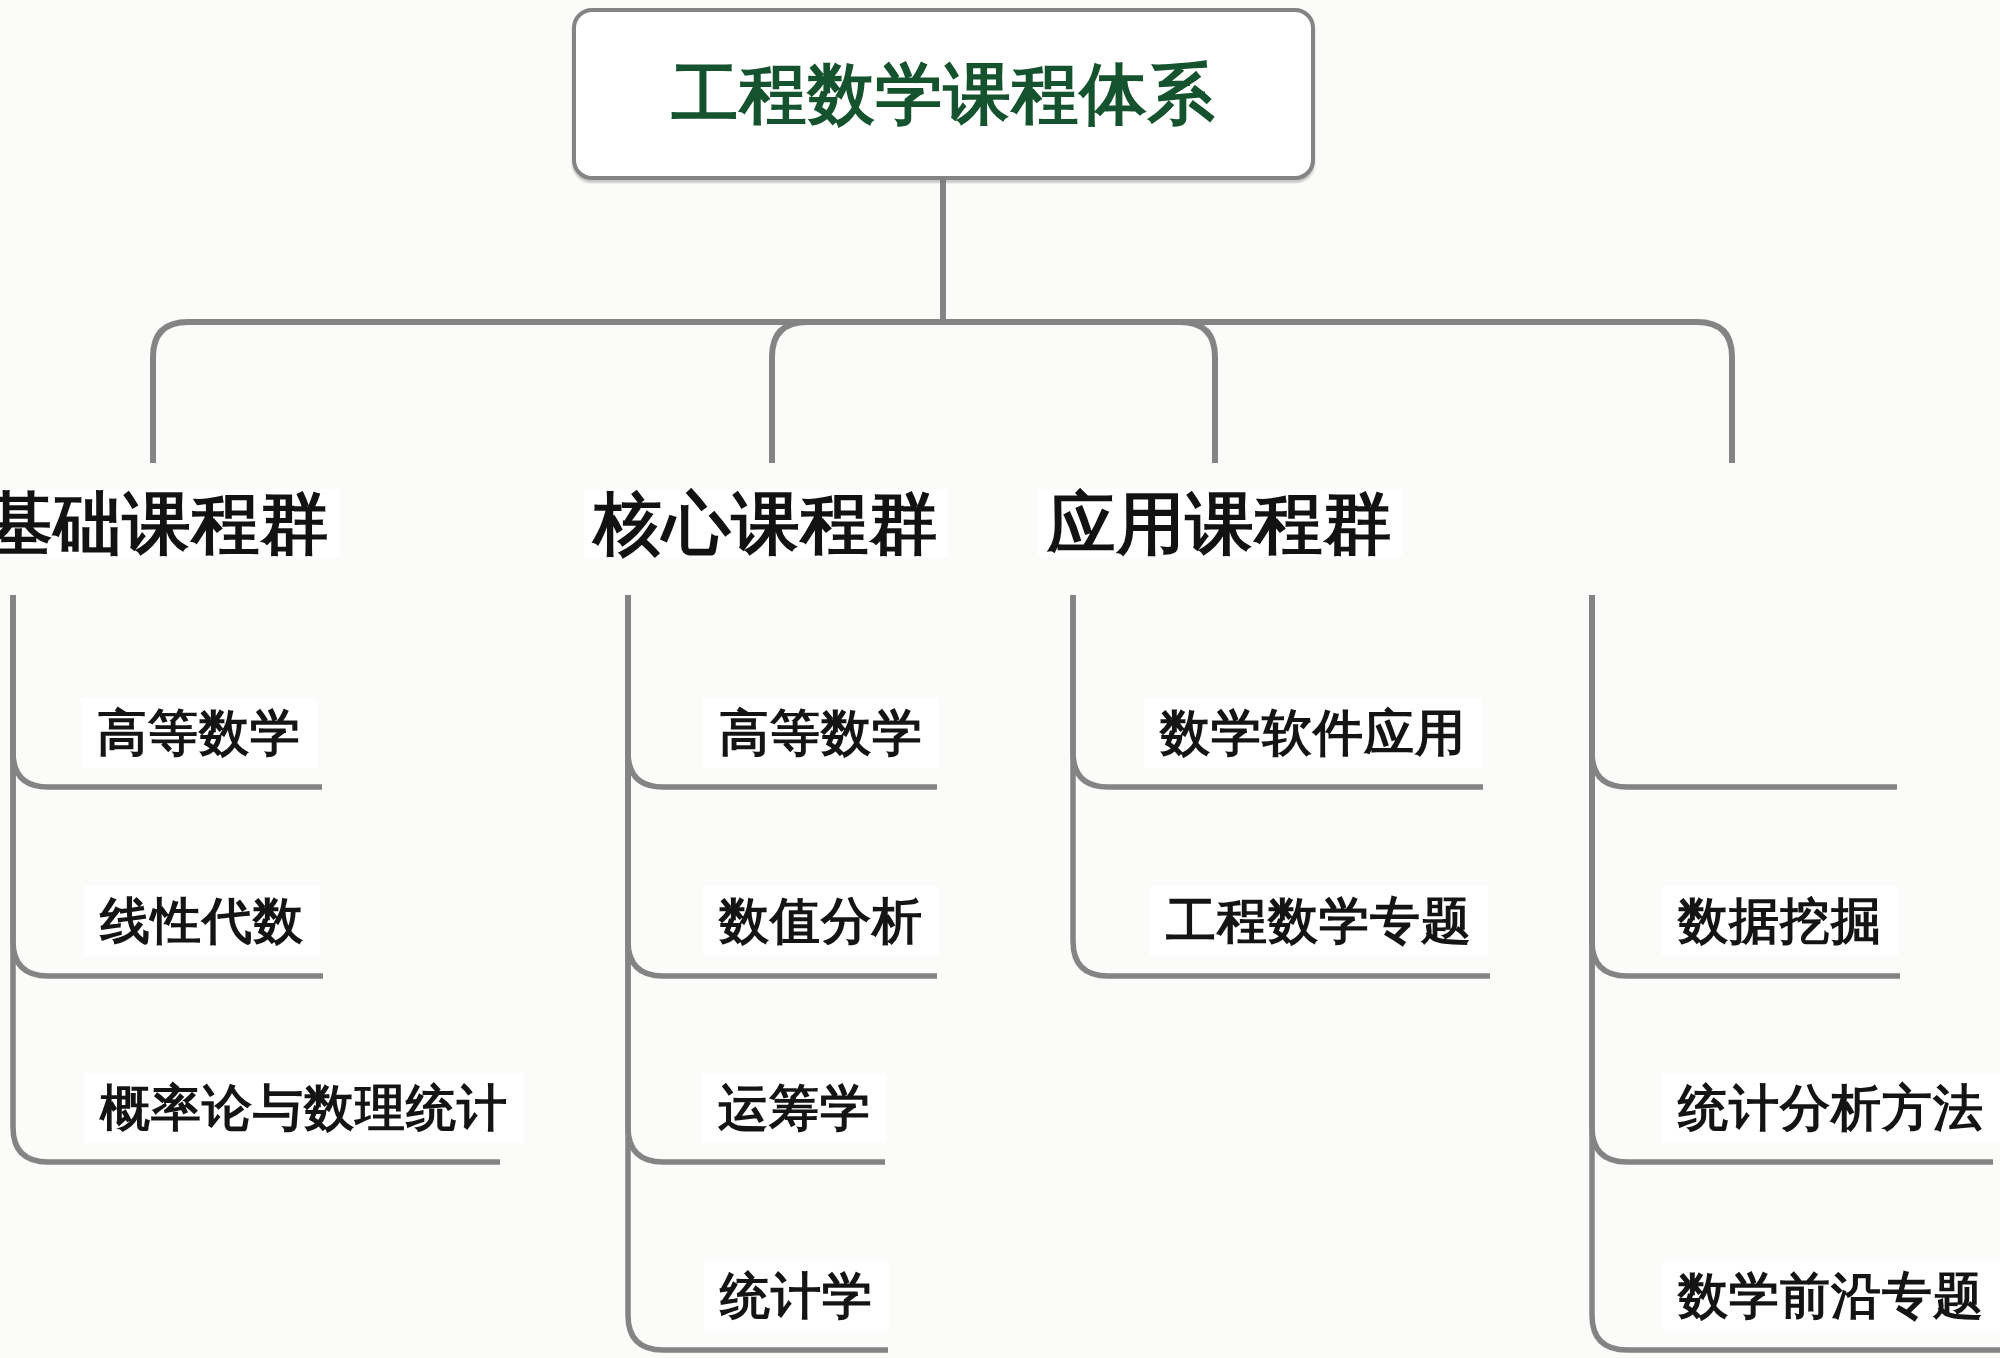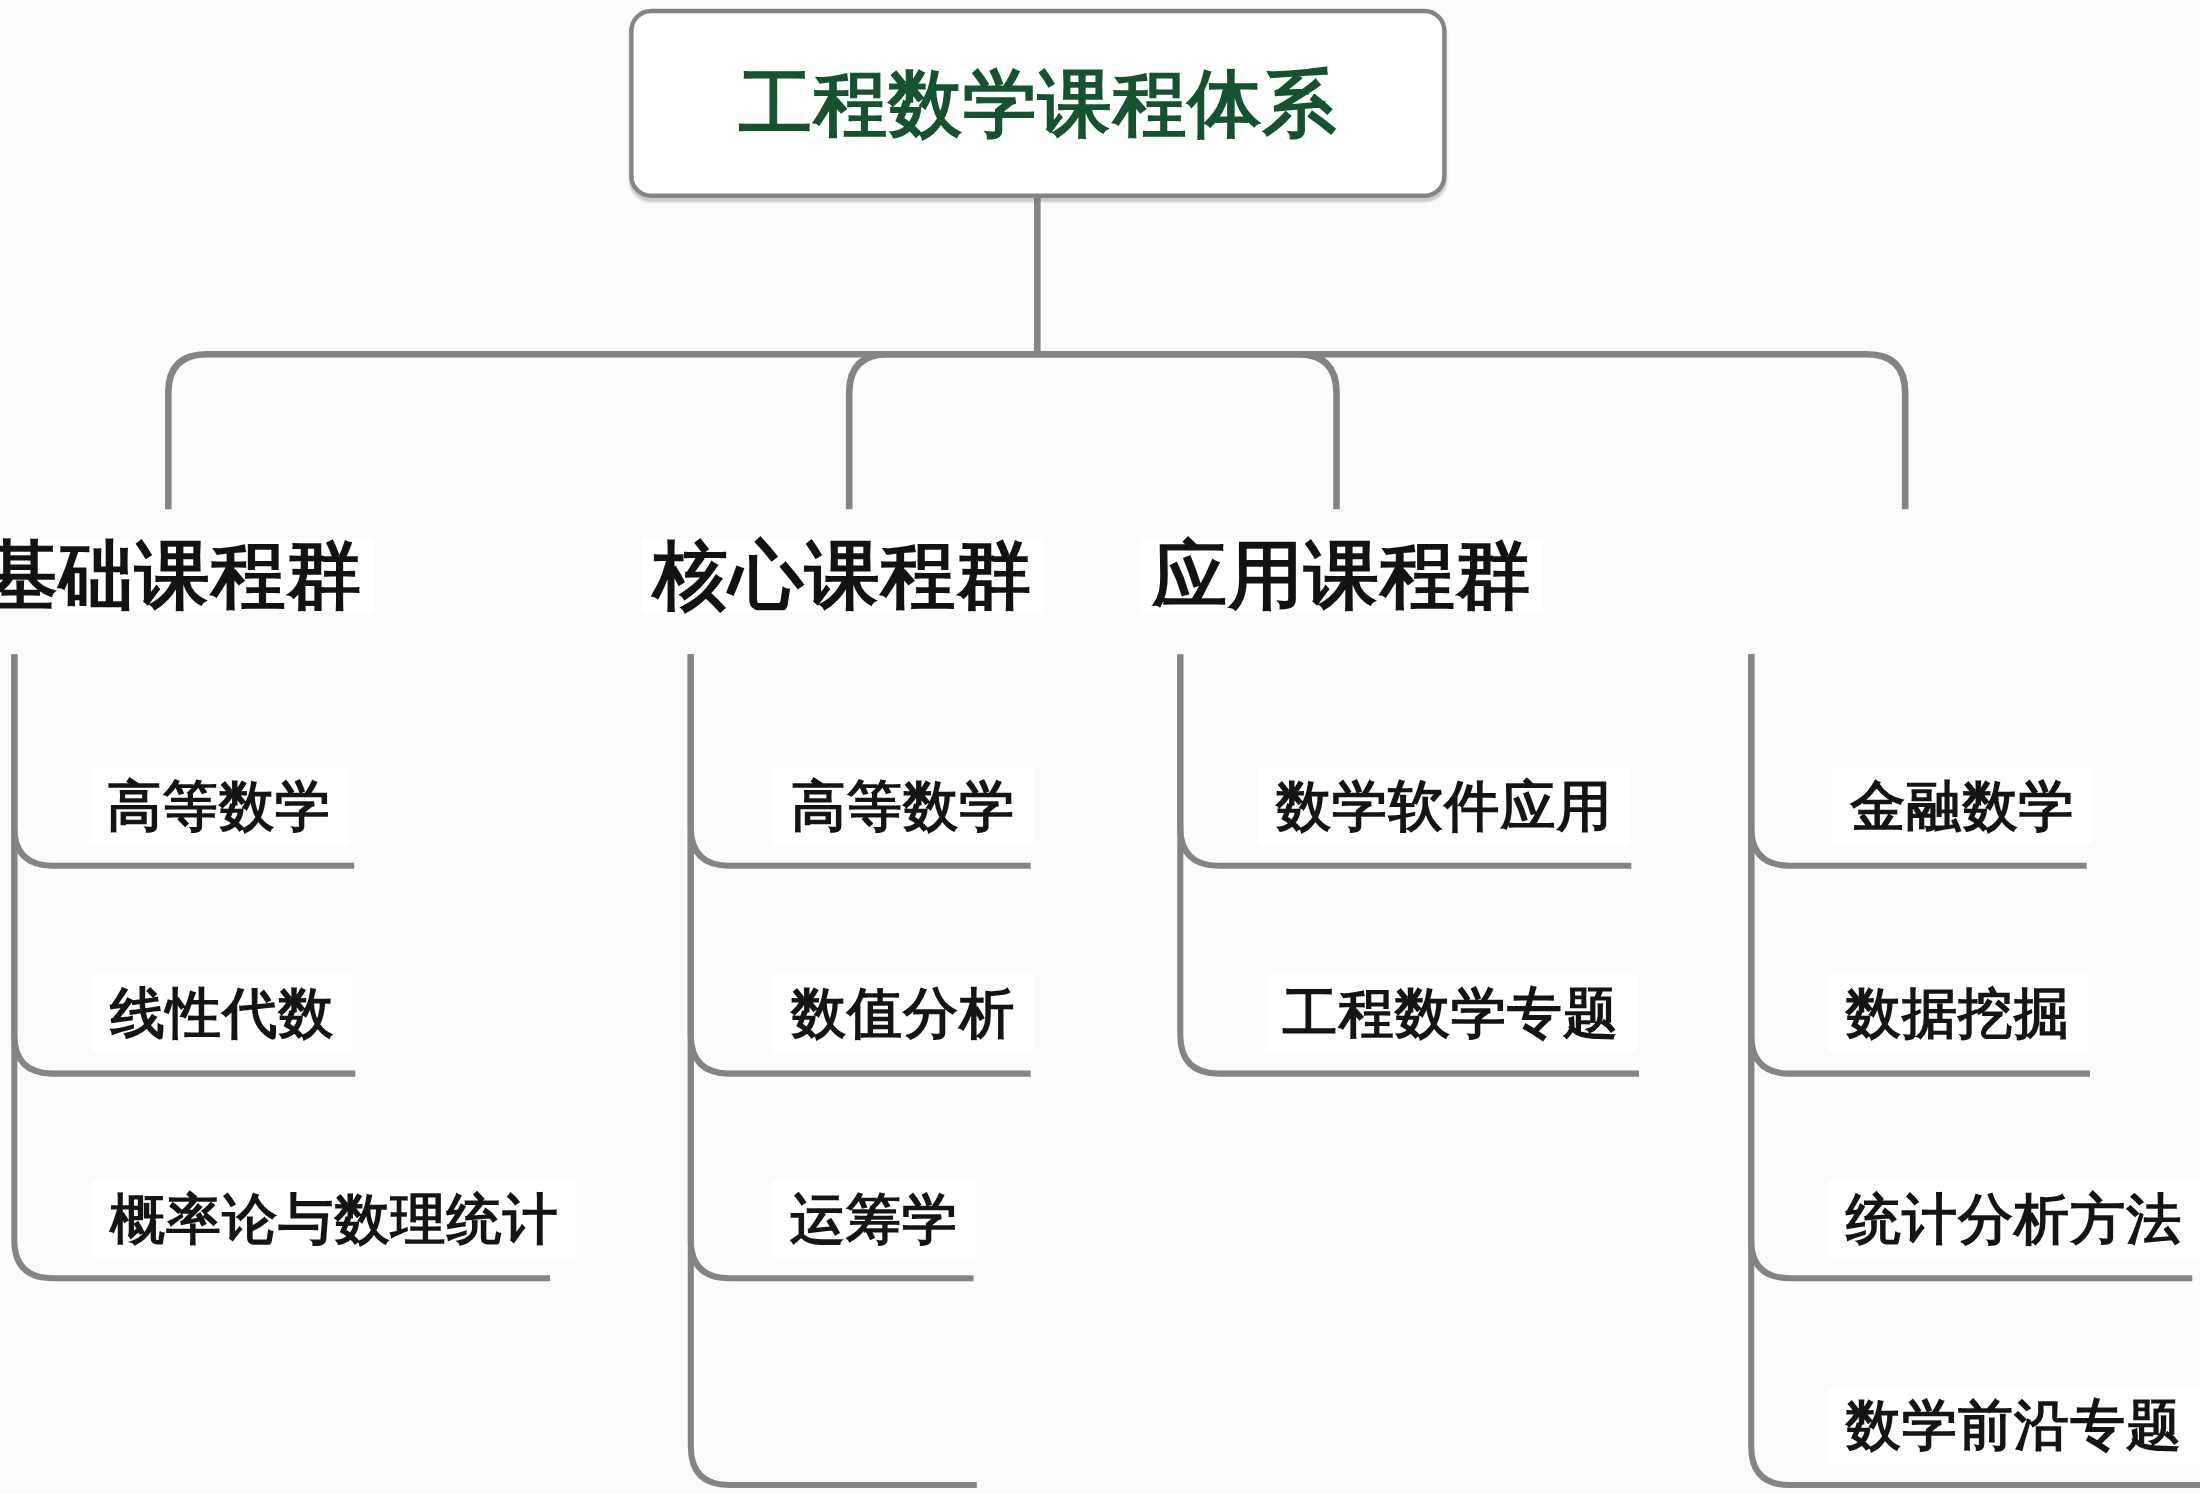--- a/index.html
+++ b/index.html
@@ -115,22 +115,22 @@
   <div class="branch-label" style="left:766px">核心课程群</div>
   <div class="branch-label" style="left:1220px">应用课程群</div>
 
   <div class="node-label row2" style="left:100px">线性代数</div>
   <div class="node-label row1" style="left:97px">高等数学</div>
   <div class="node-label row3" style="left:100px">概率论与数理统计</div>
 
   <div class="node-label row1" style="left:719px">高等数学</div>
   <div class="node-label row2" style="left:719px">数值分析</div>
   <div class="node-label row3" style="left:718px">运筹学</div>
+  <div class="node-label row4" style="left:720px">统计学</div>
 
   <div class="node-label row1" style="left:1160px">数学软件应用</div>
   <div class="node-label row2" style="left:1166px">工程数学专题</div>
 
-  <div class="node-label row1" style="left:1682px">金融数学</div>
   <div class="node-label row2" style="left:1678px">数据挖掘</div>
   <div class="node-label row3" style="left:1678px">统计分析方法</div>
   <div class="node-label row4" style="left:1678px">数学前沿专题</div>
 
 </div>
 
 </body></html>

